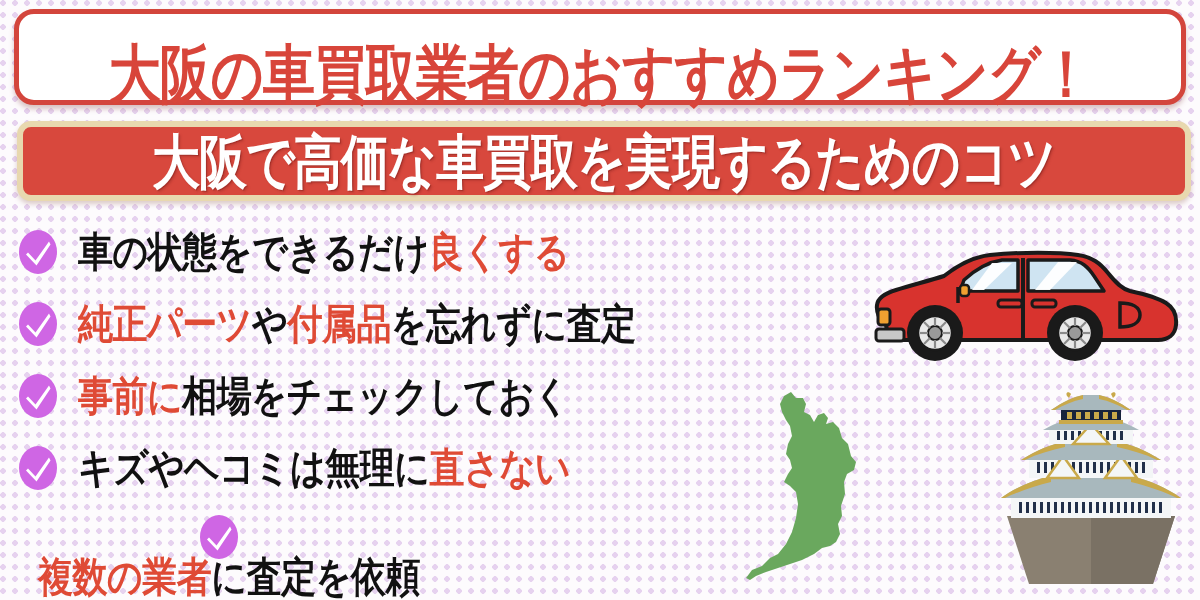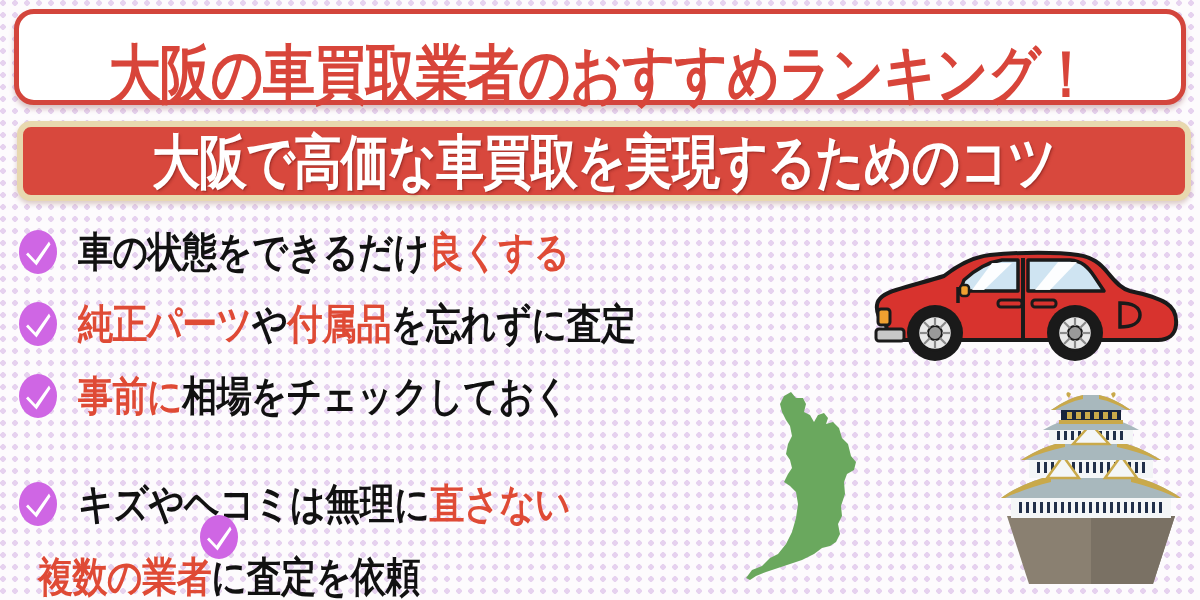--- a/index.html
+++ b/index.html
@@ -99,21 +99,21 @@
   .tip-row {
     position: absolute;
     left: 18px;
     height: 56px;
     display: flex;
     align-items: center;
   }
   .tip-row[data-row="0"] { top: 6px; }
   .tip-row[data-row="1"] { top: 78px; }
   .tip-row[data-row="2"] { top: 150px; text-align: center; }
-  .tip-row[data-row="3"] { top: 222px; margin-top: 36px; }
+  .tip-row[data-row="3"] { top: 222px; }
   .tip-row[data-row="4"] { top: 296px; flex-direction: column; }
 
   .check-icon {
     width: 40px;
     height: 46px;
     flex: 0 0 auto;
     display: block;
   }
 
   .tip-text {

